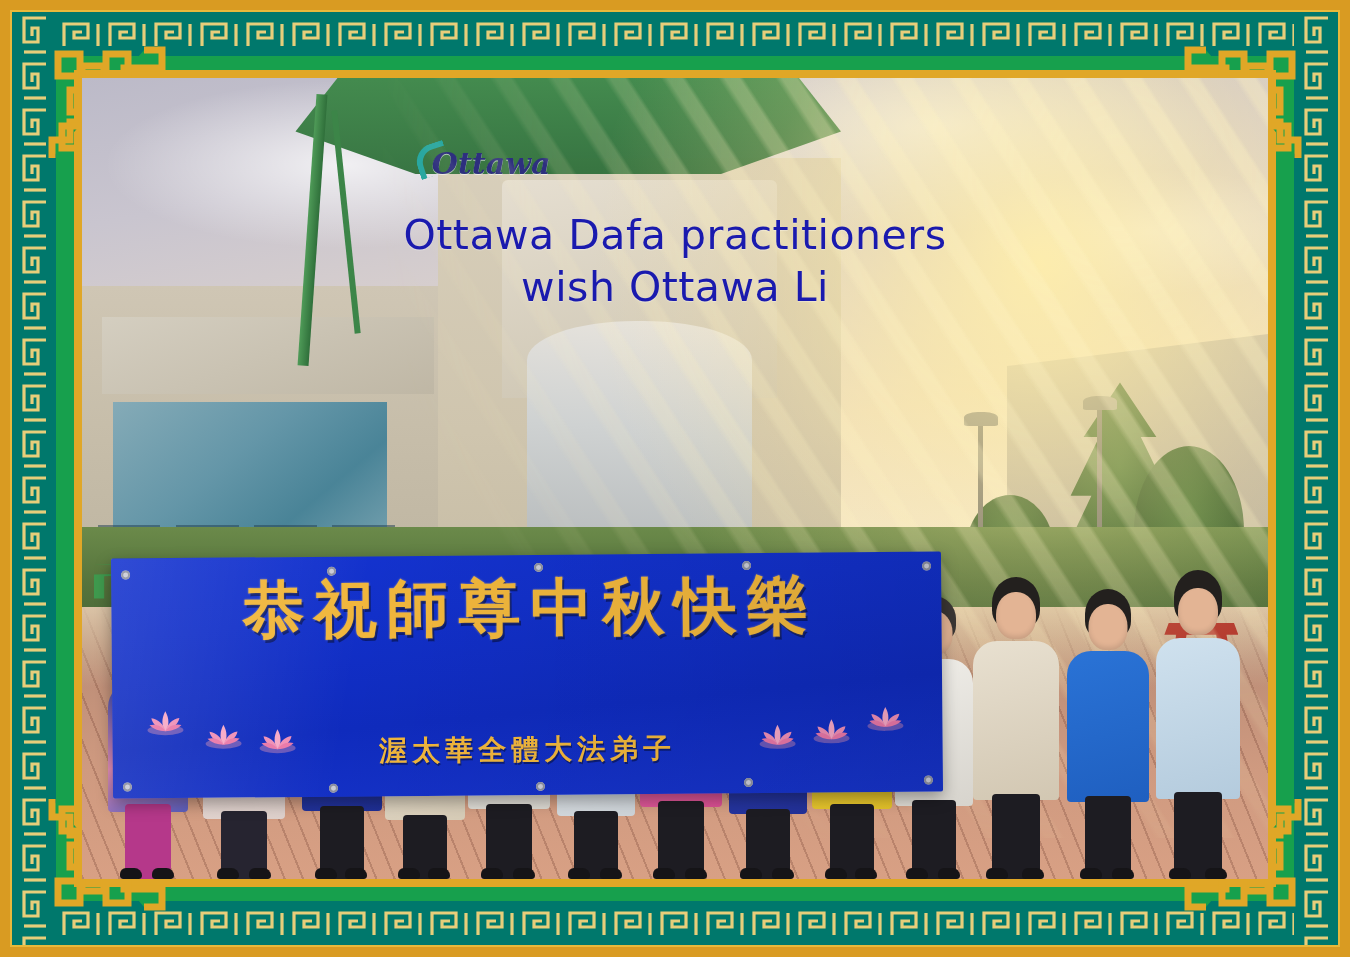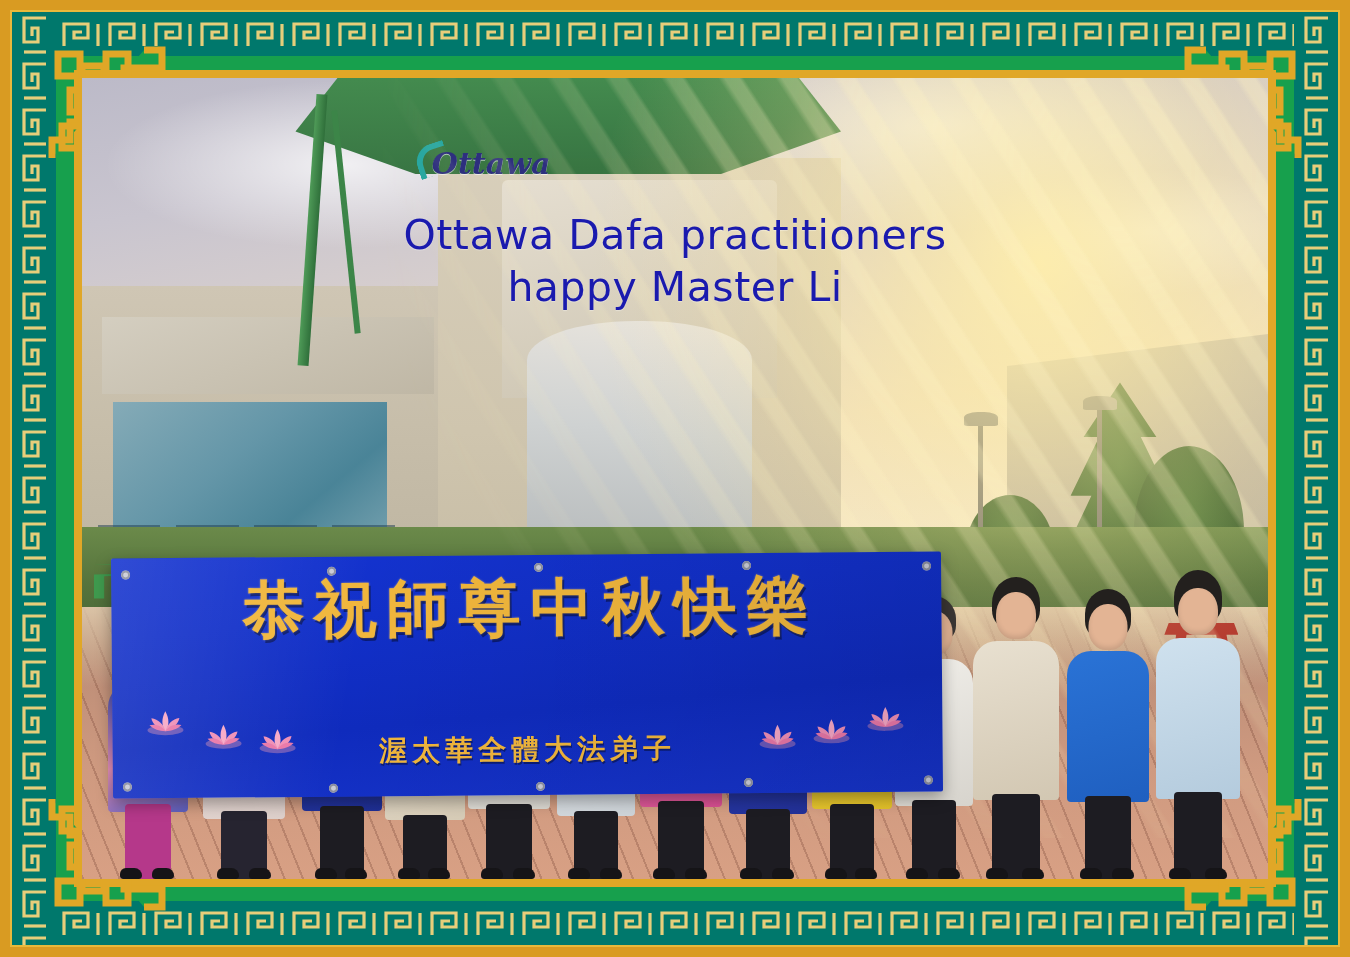--- a/index.html
+++ b/index.html
@@ -663,17 +663,17 @@
           <path d="M20 23 C13 21 7 16 6 10 C13 11 18 16 20 23Z" fill="#ef8fb6"></path>
           <path d="M20 23 C27 21 33 16 34 10 C27 11 22 16 20 23Z" fill="#ef8fb6"></path>
           <path d="M20 23 C14 23 8 21 4 17 C10 15 17 18 20 23Z" fill="#e978a8"></path>
           <path d="M20 23 C26 23 32 21 36 17 C30 15 23 18 20 23Z" fill="#e978a8"></path>
         </svg>
       </div>
     </div>
 
     <div id="greeting">
       <div>Ottawa Dafa practitioners</div>
-      <div>happy Master Li</div>
+      <div>wish Ottawa Li</div>
     </div>
 
   </div>
 </div>
 
 </body></html>

